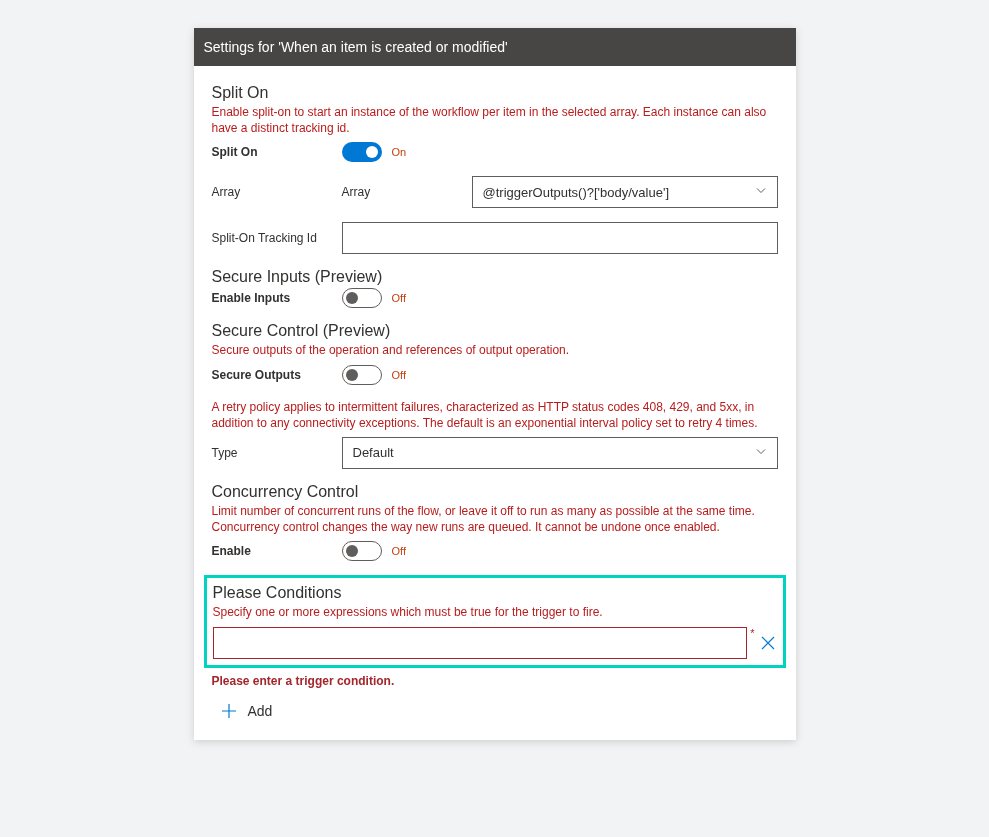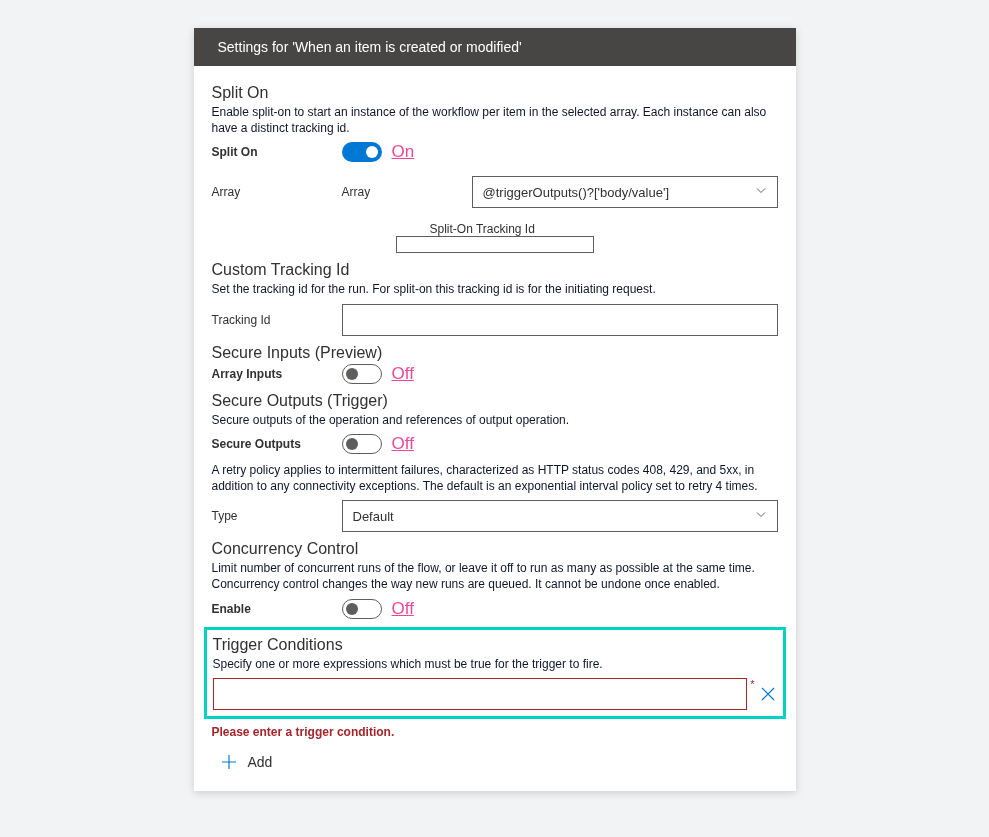--- a/index.html
+++ b/index.html
@@ -15,38 +15,38 @@
     .dialog {
       width: 602px;
       background: #fff;
       box-shadow: 0 2px 8px rgba(0,0,0,0.15);
       display: flex;
       flex-direction: column;
     }
     .dialog-header {
       background: #484644;
       color: #fff;
-      padding: 11px 24px;
+      padding: 11px 10px;
       font-size: 14px;
     }
     .dialog-body {
       padding: 18px 18px 20px 18px;
       flex: 1;
       overflow: visible;
     }
-    .section { margin-bottom: 8px; }
+    .section { margin-bottom: 14px; }
     .section-title {
       font-size: 16px;
       color: #323130;
       font-weight: 400;
       margin-bottom: 2px;
     }
     .section-desc {
       font-size: 12px;
-      color: #0f172a;
+      color: #b91c1c;
       line-height: 1.35;
       margin-bottom: 6px;
     }
     .field-row {
       display: flex;
       align-items: center;
       margin-bottom: 8px;
     }
     .field-label {
       width: 130px;
@@ -75,23 +75,22 @@
       position: absolute;
       width: 12px;
       height: 12px;
       border-radius: 50%;
       top: 50%;
       transform: translateY(-50%);
     }
     .toggle.on .toggle-knob { background: #fff; right: 4px; }
     .toggle.off .toggle-knob { background: #605e5c; left: 3px; }
     .toggle-text {
-      font-size: 17px;
-      color: #ec4899;
-      text-decoration: underline;
+      font-size: 11px;
+      color: #c2410c;
     }
     .select-box {
       flex: 1;
       border: 1px solid #605e5c;
       height: 32px;
       display: flex;
       align-items: center;
       padding: 0 10px;
       font-size: 13px;
       color: #323130;
@@ -189,48 +188,40 @@
         <div class="arr-col-mid">Array</div>
         <div class="select-box">
           <span>@triggerOutputs()?['body/value']</span>
           <span class="chev">
             <svg width="12" height="12" viewBox="0 0 12 12">
                   <path d="M2 4 L6 8 L10 4" stroke="#605e5c" stroke-width="1" fill="none"></path>
                 </svg>
           </span>
         </div>
       </div>
-      <div class="field-row" style="margin-top:14px;flex-direction:column;">
+      <div class="field-row" style="margin-top:14px;">
         <div class="field-label-plain">Split-On Tracking Id</div>
         <input class="text-input" value="" style="">
       </div>
     </div>
 
-    <div class="section">
-      <div class="section-title">Custom Tracking Id</div>
-      <div class="section-desc">Set the tracking id for the run. For split-on this tracking id is for the initiating request.</div>
-      <div class="field-row">
-        <div class="field-label-plain">Tracking Id</div>
-        <input class="text-input" value="" style="">
-      </div>
-    </div>
 
     <div class="section">
       <div class="section-title">Secure Inputs (Preview)</div>
       <div class="field-row">
-        <div class="field-label">Array Inputs</div>
+        <div class="field-label">Enable Inputs</div>
         <div class="toggle off">
           <div class="toggle-knob"></div>
         </div>
         <span class="toggle-text">Off</span>
       </div>
     </div>
 
     <div class="section">
-      <div class="section-title">Secure Outputs (Trigger)</div>
+      <div class="section-title">Secure Control (Preview)</div>
       <div class="section-desc">Secure outputs of the operation and references of output operation.</div>
       <div class="field-row">
         <div class="field-label">Secure Outputs</div>
         <div class="toggle off">
           <div class="toggle-knob"></div>
         </div>
         <span class="toggle-text">Off</span>
       </div>
     </div>
 
@@ -255,21 +246,21 @@
       <div class="field-row">
         <div class="field-label">Enable</div>
         <div class="toggle off">
           <div class="toggle-knob"></div>
         </div>
         <span class="toggle-text">Off</span>
       </div>
     </div>
 
     <div class="highlight-box">
-      <div class="section-title">Trigger Conditions</div>
+      <div class="section-title">Please Conditions</div>
       <div class="section-desc">Specify one or more expressions which must be true for the trigger to fire.</div>
       <div class="trigger-row">
         <input class="trigger-input" value="" style="">
         <span class="asterisk">*</span>
         <span class="delete-x">
           <svg width="18" height="18" viewBox="0 0 18 18">
             <path d="M3 3 L15 15 M15 3 L3 15" stroke="#0078d4" stroke-width="1.2"></path>
           </svg>
         </span>
       </div>

